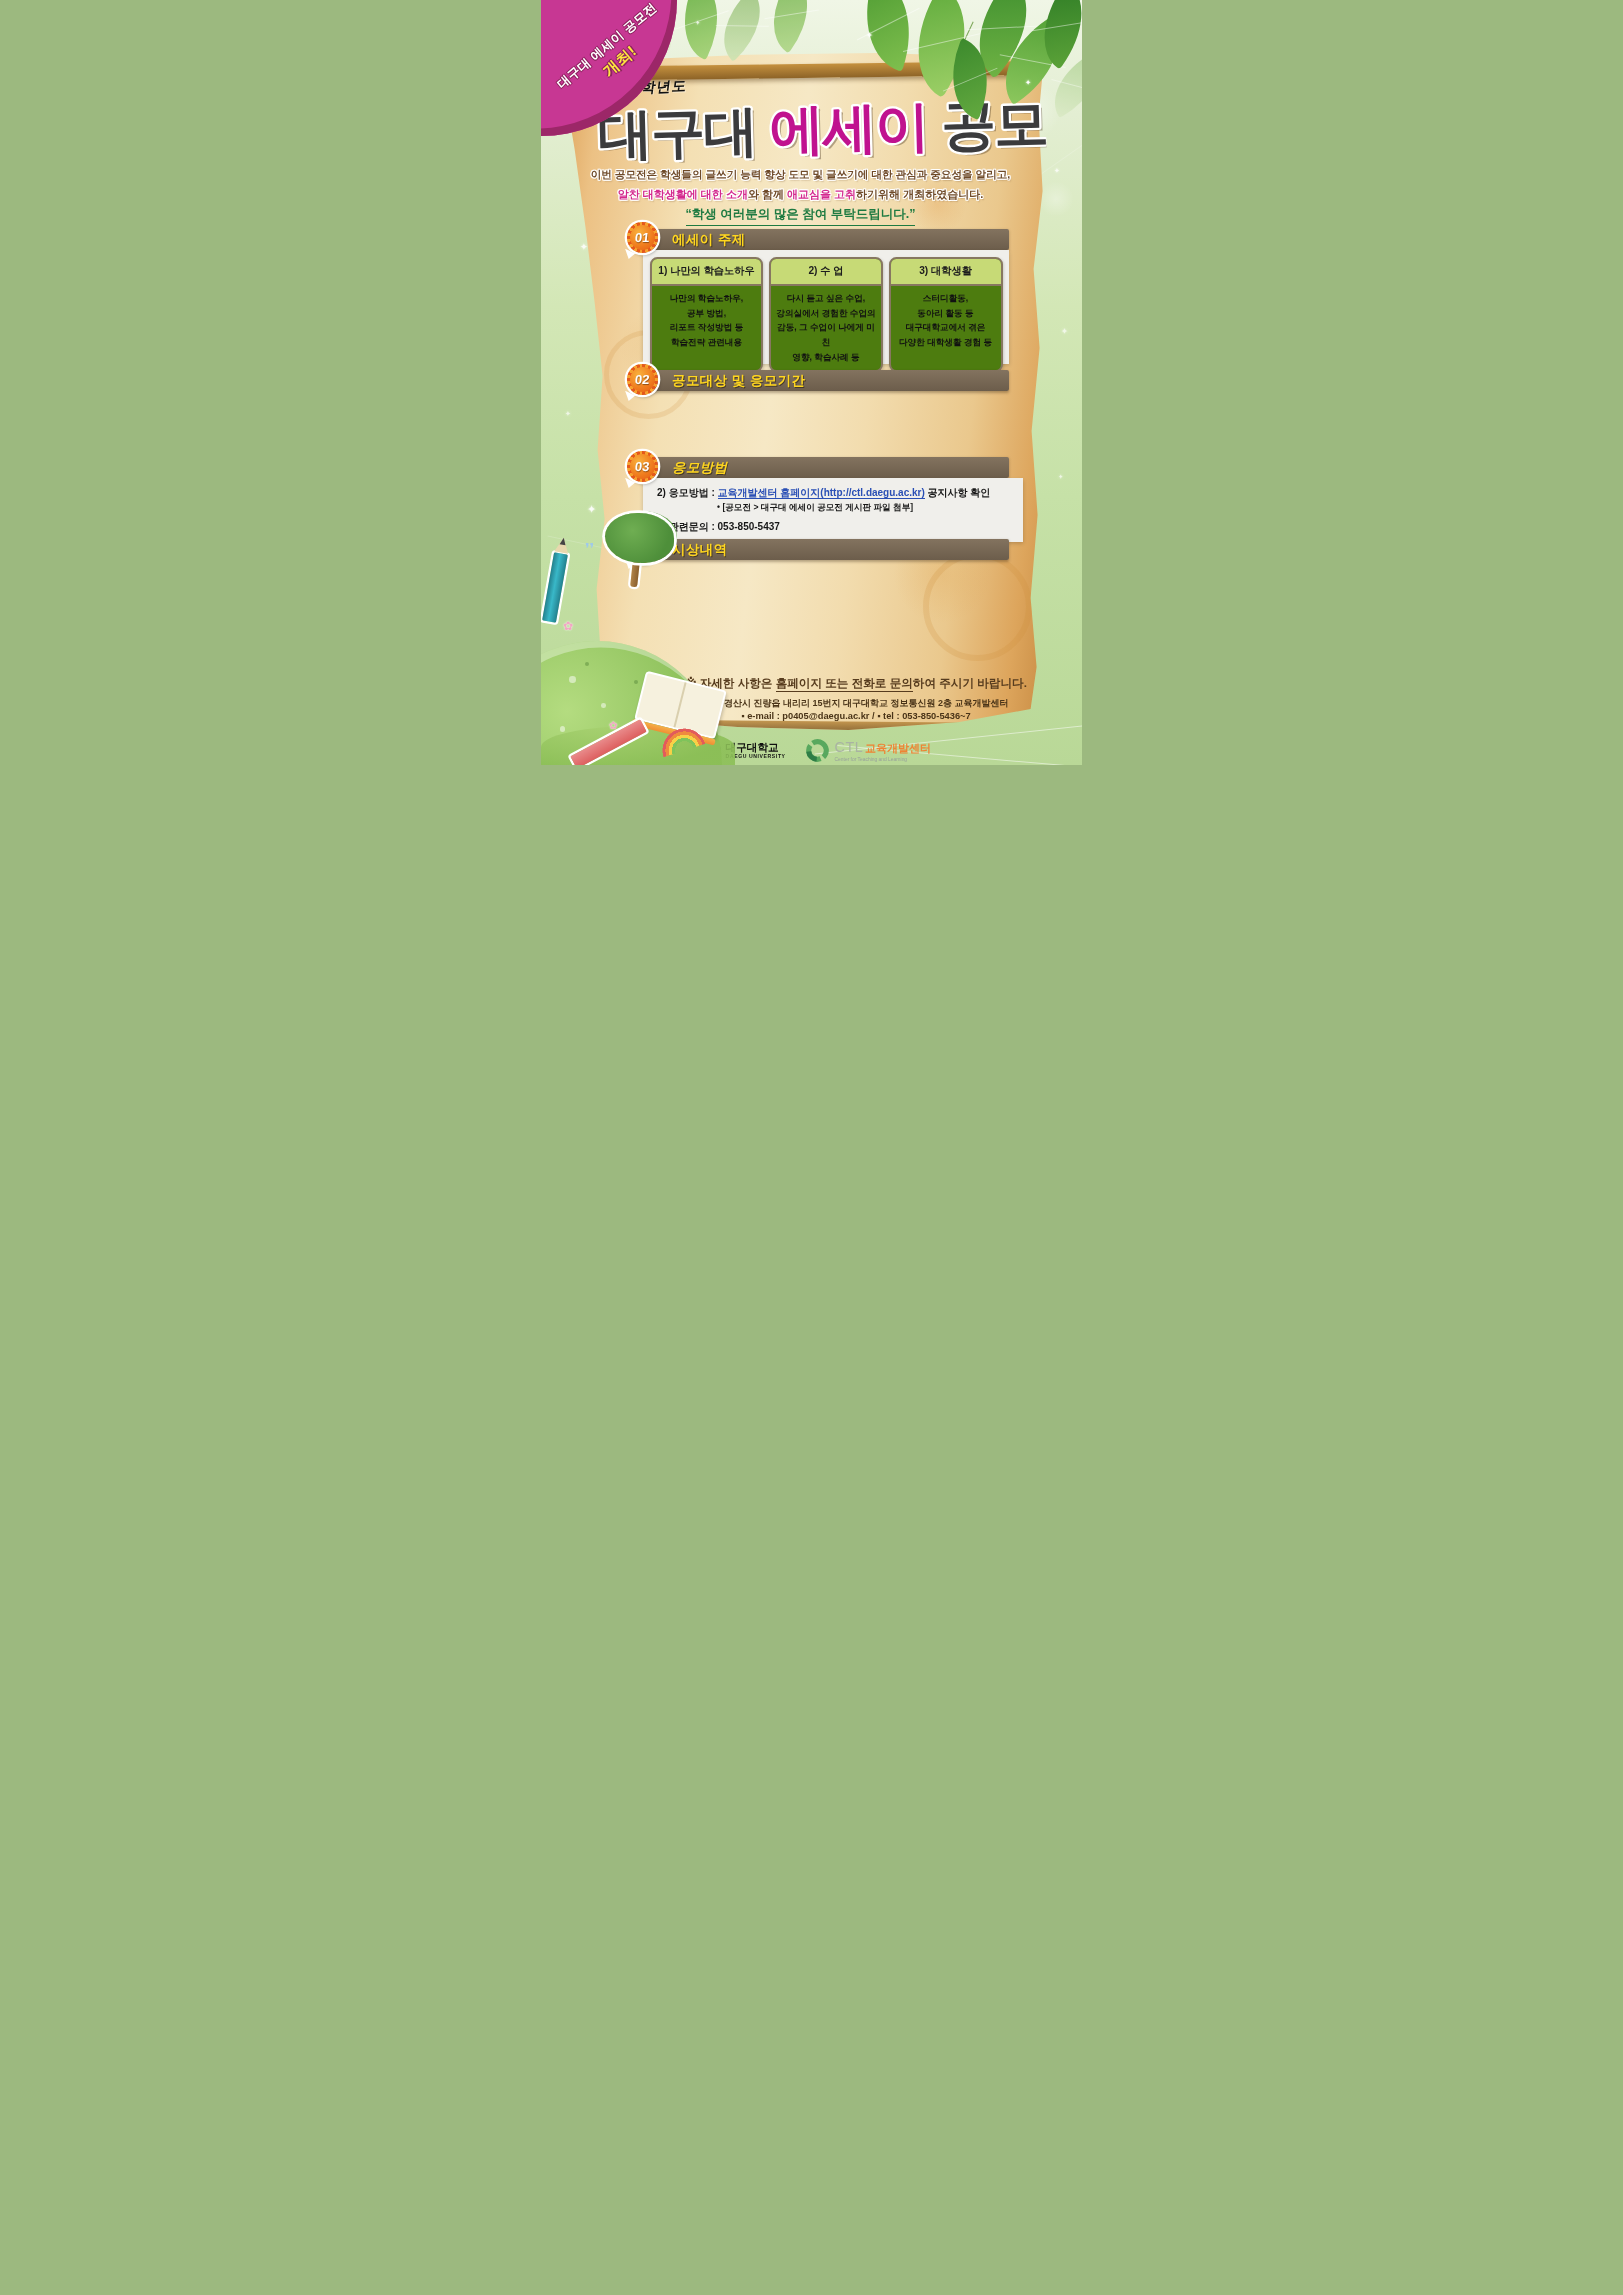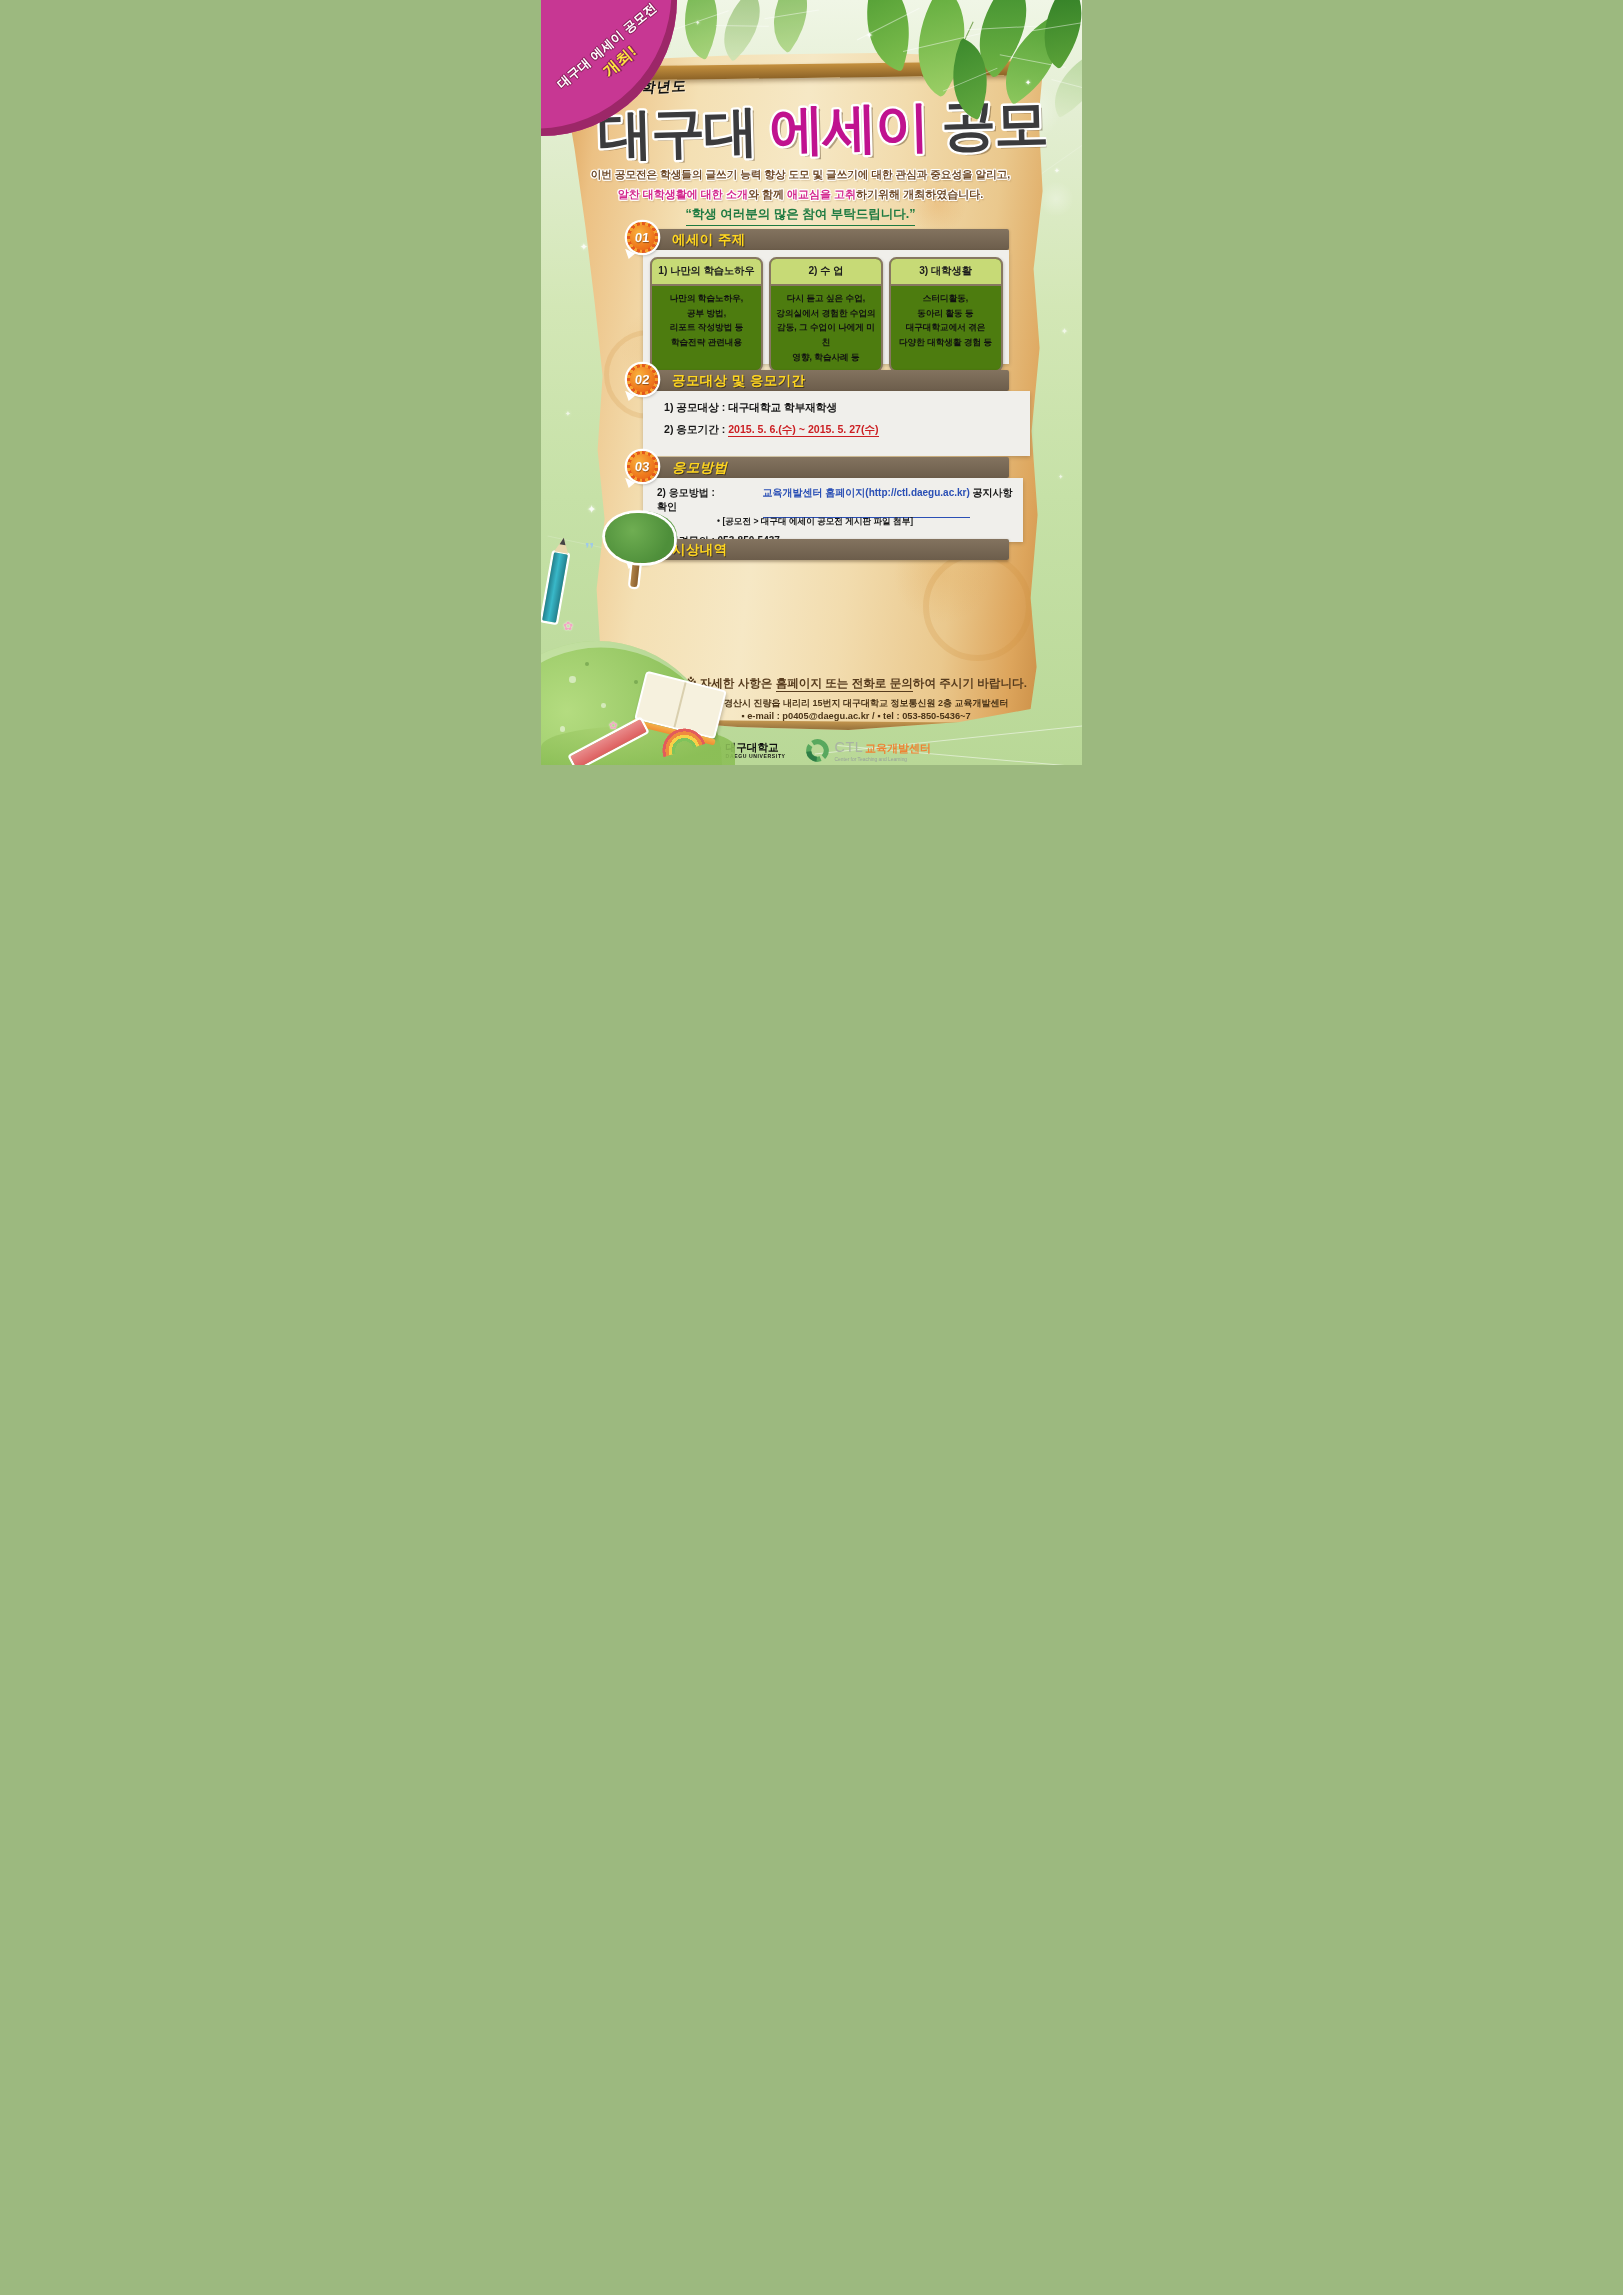--- a/index.html
+++ b/index.html
@@ -99,21 +99,21 @@
   .card{flex:1;background:#4d7c0f;border:2.3px solid #877760;border-radius:7.4px;overflow:hidden;box-shadow:0.9px 1.9px 2.8px rgba(0,0,0,.15);}
   .card-h{background:#c7da76;border-bottom:2.3px solid #877760;text-align:center;font-weight:900;font-size:10.2px;color:#1d1d1d;padding:5.1px 0.9px;}
   .card-b{font-size:8.6px;font-weight:700;color:#111;text-align:center;line-height:1.7;padding:5.6px 1.9px;white-space:pre-line;}
   
   .p2{padding:10.2px 0 0 21px;}
   .row{font-size:10.6px;font-weight:800;color:#171717;}
   .row + .row{margin-top:7.4px;}
   .red{color:#cc1f23;border-bottom:1.4px solid #cc1f23;padding-bottom:1.4px;}
   .p3{padding:8.3px 0 0 14px;}
   .p3 .r1{font-size:10px;}
-  .link{color:#2a4fb5;border-bottom:1.4px solid #2a4fb5;padding-bottom:19px;margin-left:45px;}
+  .link{color:#2a4fb5;border-bottom:1.4px solid #2a4fb5;padding-bottom:0;}
   .p3 .r2{font-size:8.6px;font-weight:800;color:#171717;margin-top:2px;padding-left:60px;}
   .p3 .r3{font-size:10px;margin-top:5.6px;}
   .p4{padding:5.6px 12px 0 12px;}
   .prow{font-size:10.2px;font-weight:800;color:#141414;padding:5.1px 0 4.6px 4.6px;}
   .dotline{height:1.9px;background:repeating-linear-gradient(90deg,#9b8c74 0 4.6px,transparent 4.6px 8.8px);margin:0 1.9px;}
   .pnote{font-size:9px;font-weight:800;color:#222;text-align:center;margin-top:3.7px;}
   
   .footer{position:absolute;left:139px;width:352px;text-align:center;z-index:12;}
   .f1{top:676px;font-size:11.6px;font-weight:900;color:#573c1e;}
   .f1 span{border-bottom:1.4px solid #573c1e;padding-bottom:1.9px;}
@@ -265,28 +265,20 @@
 
   <div class="badge" style="top:364px;">
     <div class="burst"></div>
     <div class="core">
         <span>02</span>
       </div>
   </div>
   <div class="secbar" style="top:370px;">
     <span>공모대상 및 응모기간</span>
   </div>
-  <div class="panel p2" style="top:391px;height:55px;">
-    <div class="row">
-      <span>1) 공모대상 : </span><span>대구대학교 학부재학생</span>
-    </div>
-    <div class="row">
-      <span>2) 응모기간 : </span><span class="red">2015. 5. 6.(수) ~ 2015. 5. 27(수)</span>
-    </div>
-  </div>
 
   <div class="badge" style="top:451px;">
     <div class="burst"></div>
     <div class="core">
         <span>03</span>
       </div>
   </div>
   <div class="secbar" style="top:457px;font-style:italic;">
     <span>응모방법</span>
   </div>

